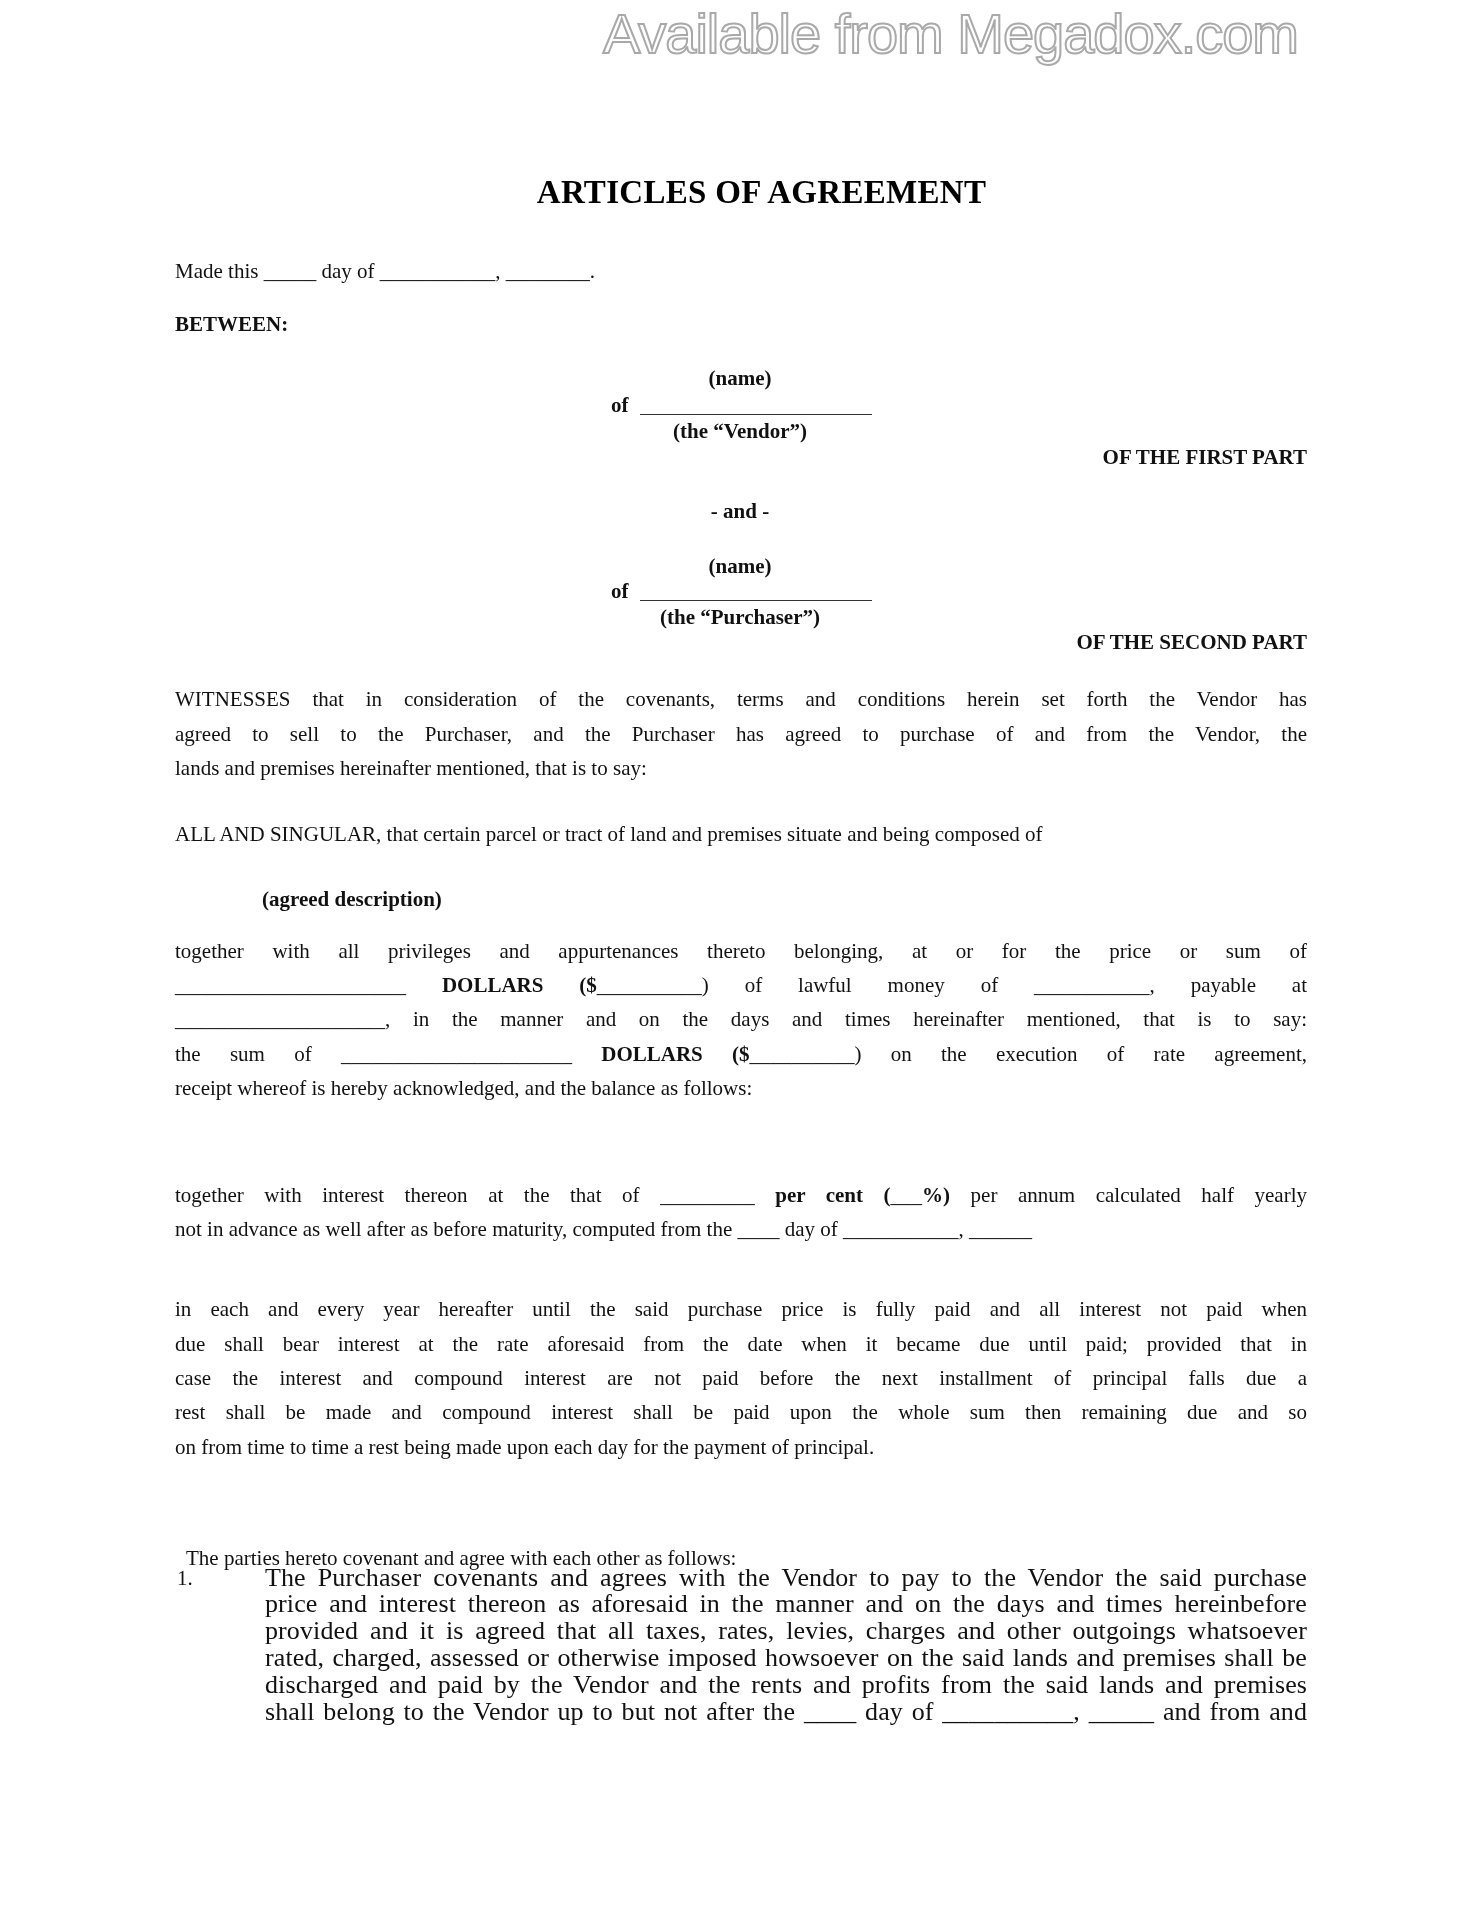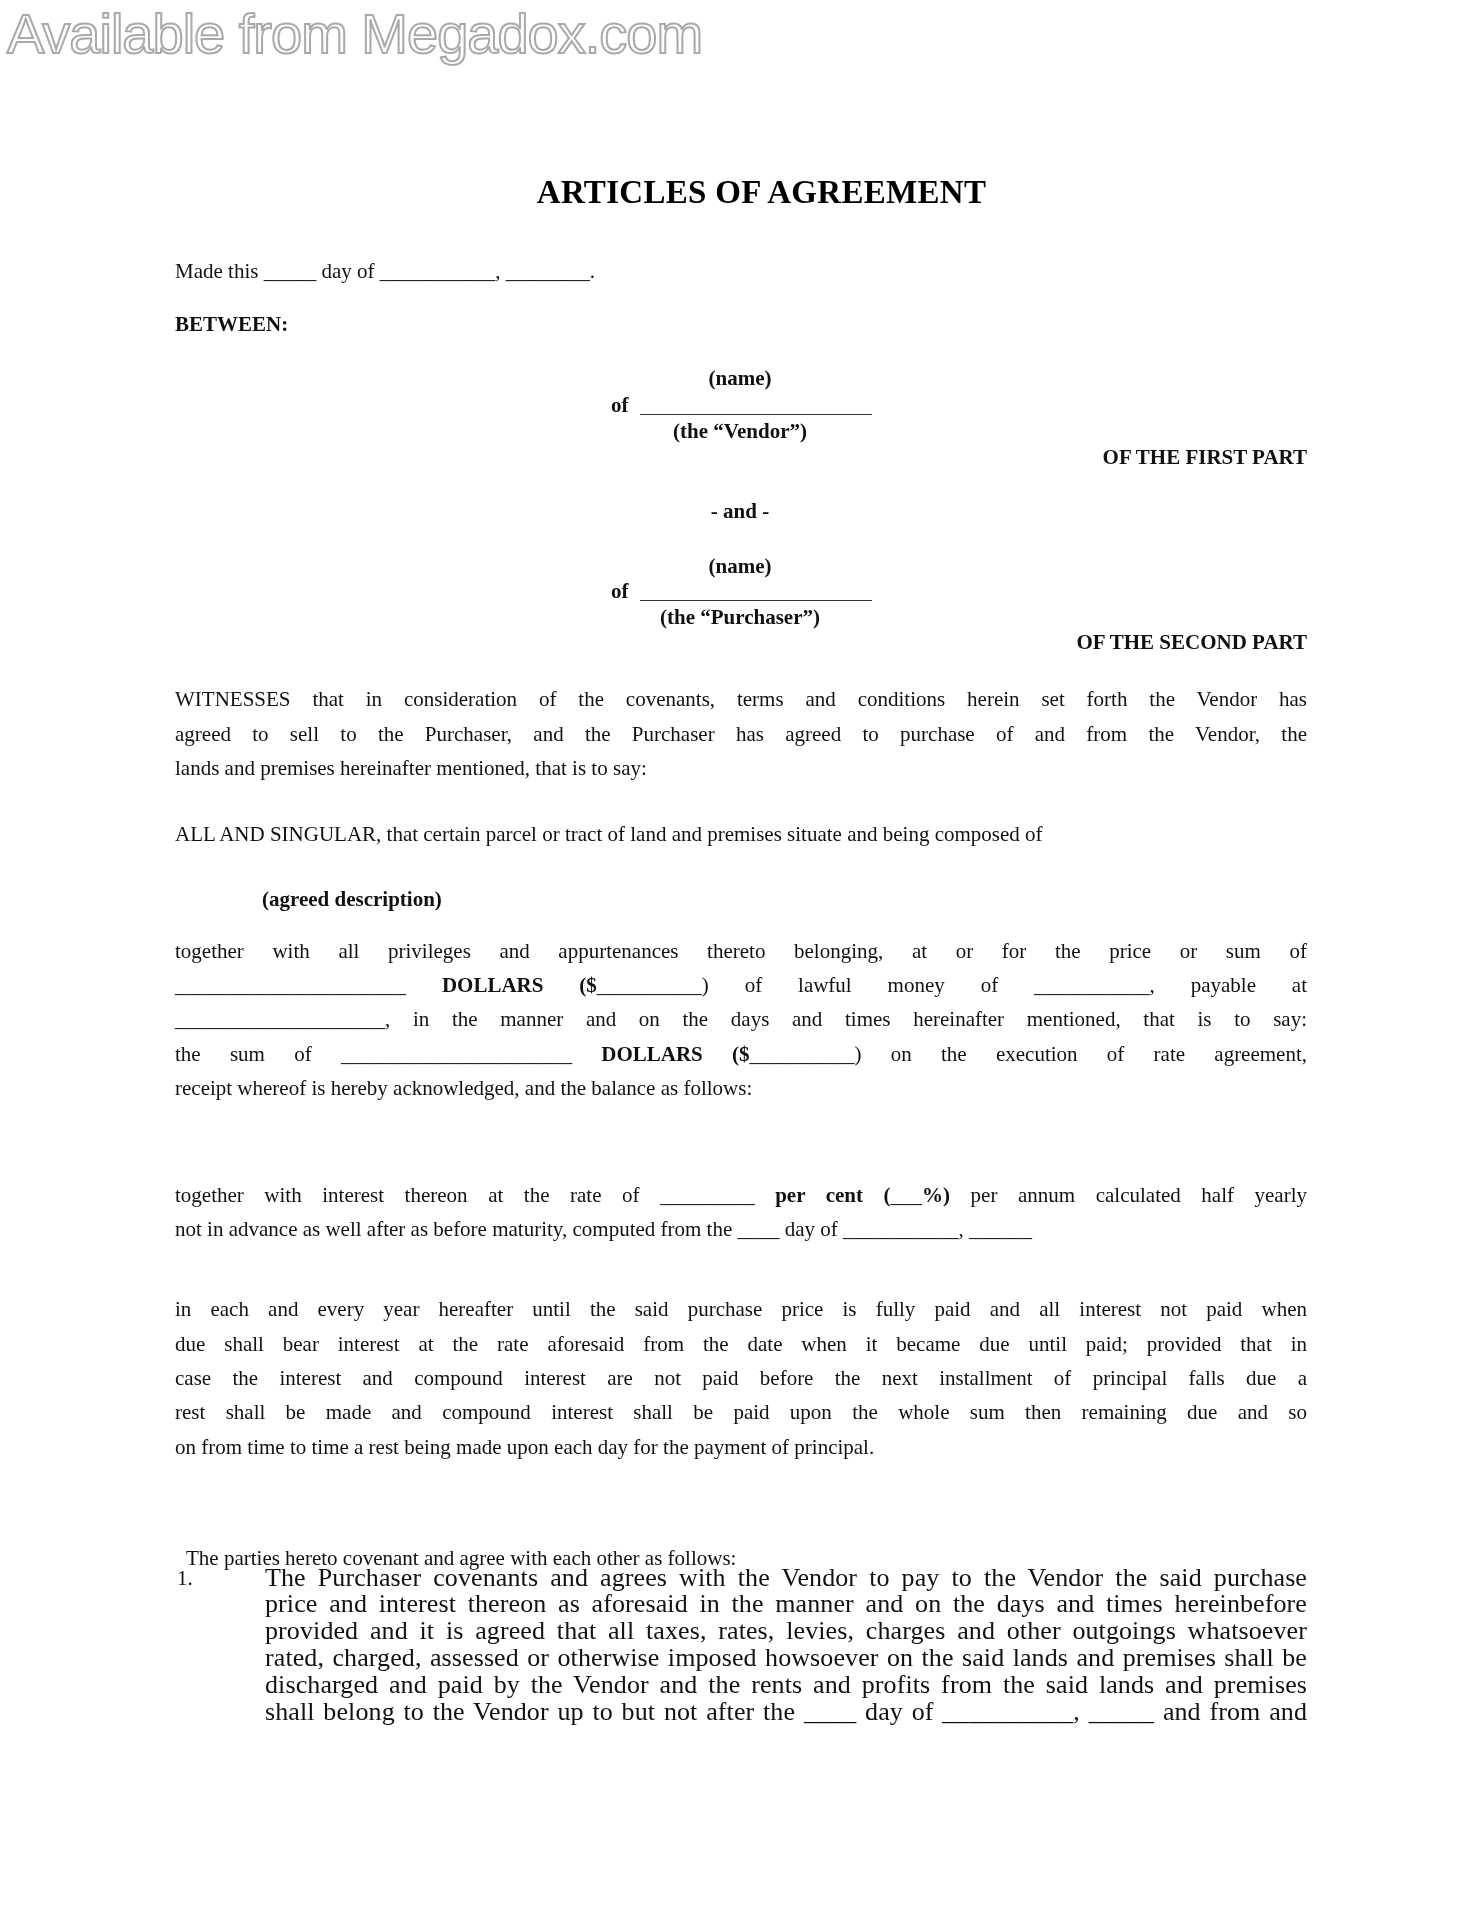--- a/index.html
+++ b/index.html
@@ -1,21 +1,21 @@
 <!DOCTYPE html>
 <html><head>
 <meta charset="utf-8">
 <style>
   html, body { margin: 0; padding: 0; background: #ffffff; }
   body { width: 1483px; height: 1920px; position: relative; overflow: hidden;
          font-family: "Liberation Serif", "DejaVu Serif", serif; color: #111111; }
-  .watermark { position: absolute; left: 0; width: 1298px; top: 2px; text-align: left;
+  .watermark { position: absolute; left: 0; width: 1298px; top: 2px; text-align: right;
                font-family: "Liberation Sans", "DejaVu Sans", sans-serif; font-size: 56px;
                letter-spacing: -1px; color: #ffffff; -webkit-text-stroke: 2px #a9a9a9;
-               line-height: 64px; padding-left: 7px; }
+               line-height: 64px; }
   .title { position: absolute; left: 0; width: 1483px; top: 174px; text-align: center;
            font-size: 33px; font-weight: bold; line-height: 36px; color: #000; letter-spacing: 0.3px; padding-left: 20px; }
   .ln { position: absolute; font-size: 21px; line-height: 24px; white-space: pre; }
   .full { left: 175px; width: 1132px; white-space: normal; text-align: justify;
           text-align-last: justify; }
   .full.nojust { text-align: right; text-align-last: left; }
   .item { left: 265px; width: 1042px; white-space: normal; text-align: justify; text-align-last: justify;
           font-size: 26px; line-height: 24px; letter-spacing: 0.1px; }
   .b { font-weight: bold; }
   .center { left: 540px; width: 400px; text-align: center; }
@@ -59,21 +59,21 @@
 
 <div>
   <div class="ln full" style="top:939px;"><span>together with all privileges and appurtenances thereto belonging, at or for the price or sum of</span></div>
   <div class="ln full" style="top:973px;"><span class="blank">______________________</span><span> </span><span class="b">DOLLARS (</span><span class="b">$</span><span class="blank">__________</span><span>) of lawful money of </span><span class="blank">___________</span><span>, payable at</span></div>
   <div class="ln full" style="top:1007px;"><span class="blank">____________________</span><span>, in the manner and on the days and times hereinafter mentioned, that is to say:</span></div>
   <div class="ln full" style="top:1042px;"><span>the sum of </span><span class="blank">______________________</span><span> </span><span class="b">DOLLARS (</span><span class="b">$</span><span class="blank">__________</span><span>) on the execution of rate agreement,</span></div>
   <div class="ln full nojust" style="top:1076px;"><span>receipt whereof is hereby acknowledged, and the balance as follows:</span></div>
 </div>
 
 <div>
-  <div class="ln full" style="top:1183px;"><span>together with interest thereon at the rate of </span><span class="blank">_________</span><span> </span><span class="b">per cent (</span><span class="blank">___</span><span class="b">%)</span><span> per annum calculated half yearly</span></div>
+  <div class="ln full" style="top:1183px;"><span>together with interest thereon at the that of </span><span class="blank">_________</span><span> </span><span class="b">per cent (</span><span class="blank">___</span><span class="b">%)</span><span> per annum calculated half yearly</span></div>
   <div class="ln full nojust" style="top:1217px;"><span>not in advance as well after as before maturity, computed from the </span><span class="blank">____</span><span> day of </span><span class="blank">___________</span><span>, </span><span class="blank">______</span></div>
 </div>
 
 <div>
   <div class="ln full" style="top:1297px;"><span>in each and every year hereafter until the said purchase price is fully paid and all interest not paid when</span></div>
   <div class="ln full" style="top:1332px;"><span>due shall bear interest at the rate aforesaid from the date when it became due until paid; provided that in</span></div>
   <div class="ln full" style="top:1366px;"><span>case the interest and compound interest are not paid before the next installment of principal falls due a</span></div>
   <div class="ln full" style="top:1400px;"><span>rest shall be made and compound interest shall be paid upon the whole sum then remaining due and so</span></div>
   <div class="ln full nojust" style="top:1435px;"><span>on from time to time a rest being made upon each day for the payment of principal.</span></div>
 </div>

